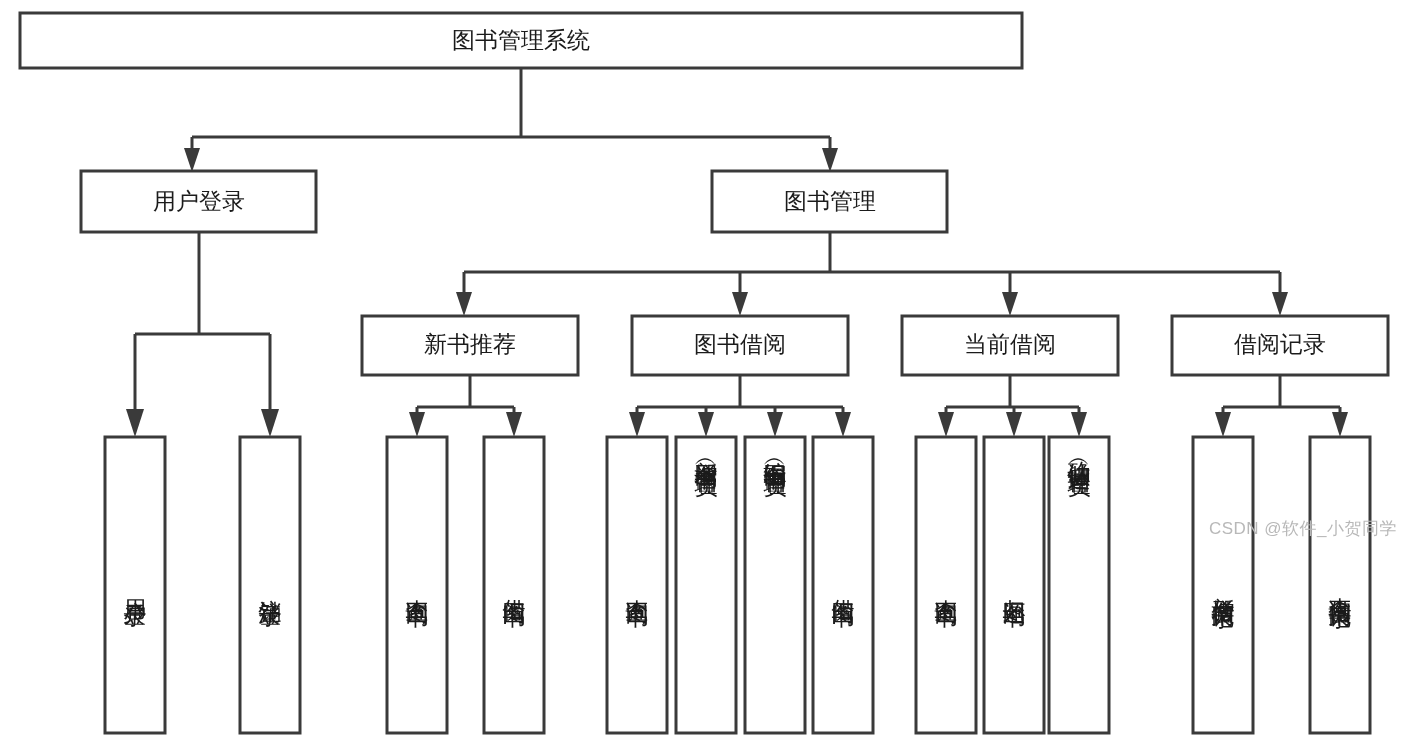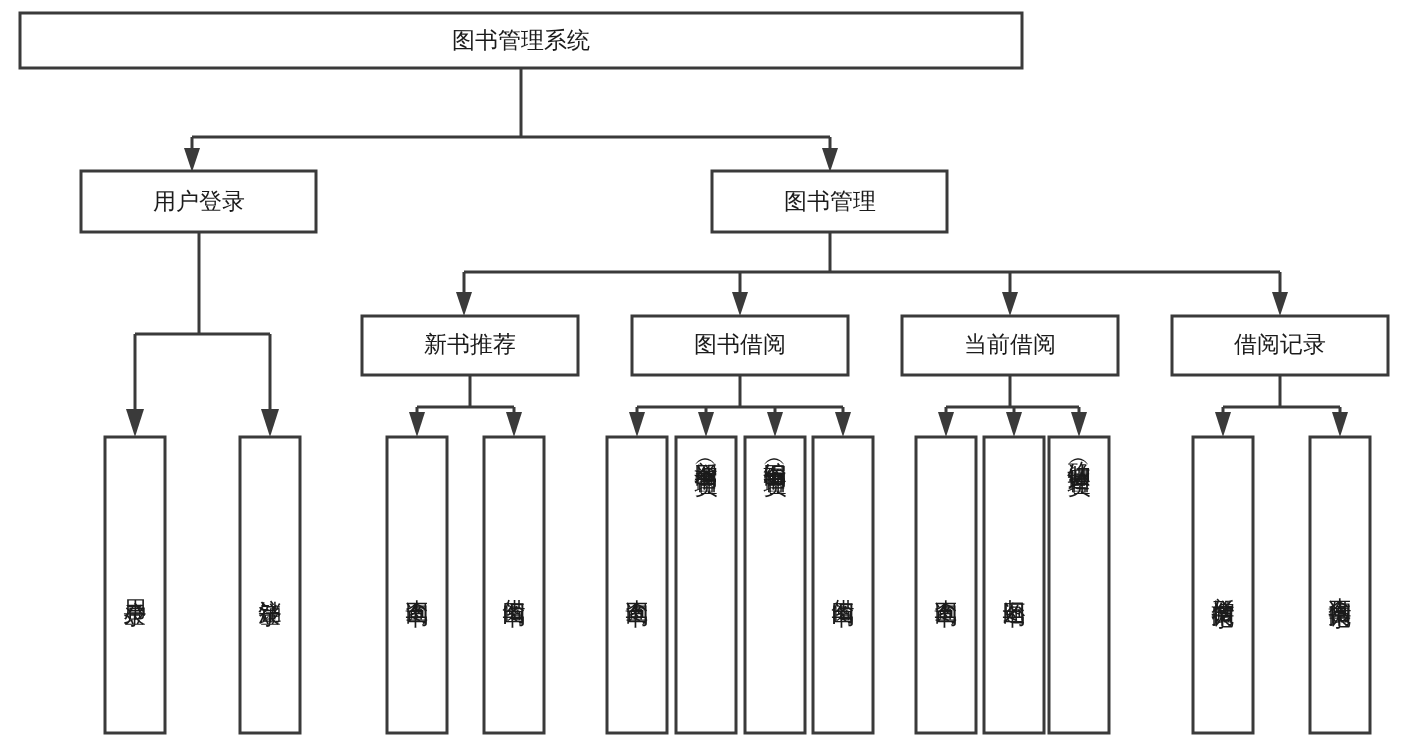--- a/index.html
+++ b/index.html
@@ -263,14 +263,15 @@
   </div>
 
   <div class="leaf-box center-v" style="left:1193px; top:437px; width:60px; height:296px;">
     <span class="leaf-label-v">新增借阅记录</span>
   </div>
 
   <div class="leaf-box center-v" style="left:1310px; top:437px; width:60px; height:296px;">
     <span class="leaf-label-v">查询借阅记录</span>
   </div>
 
+  <div class="watermark">CSDN @软件_小贺同学</div>
 
 </div>
 
 </body></html>

